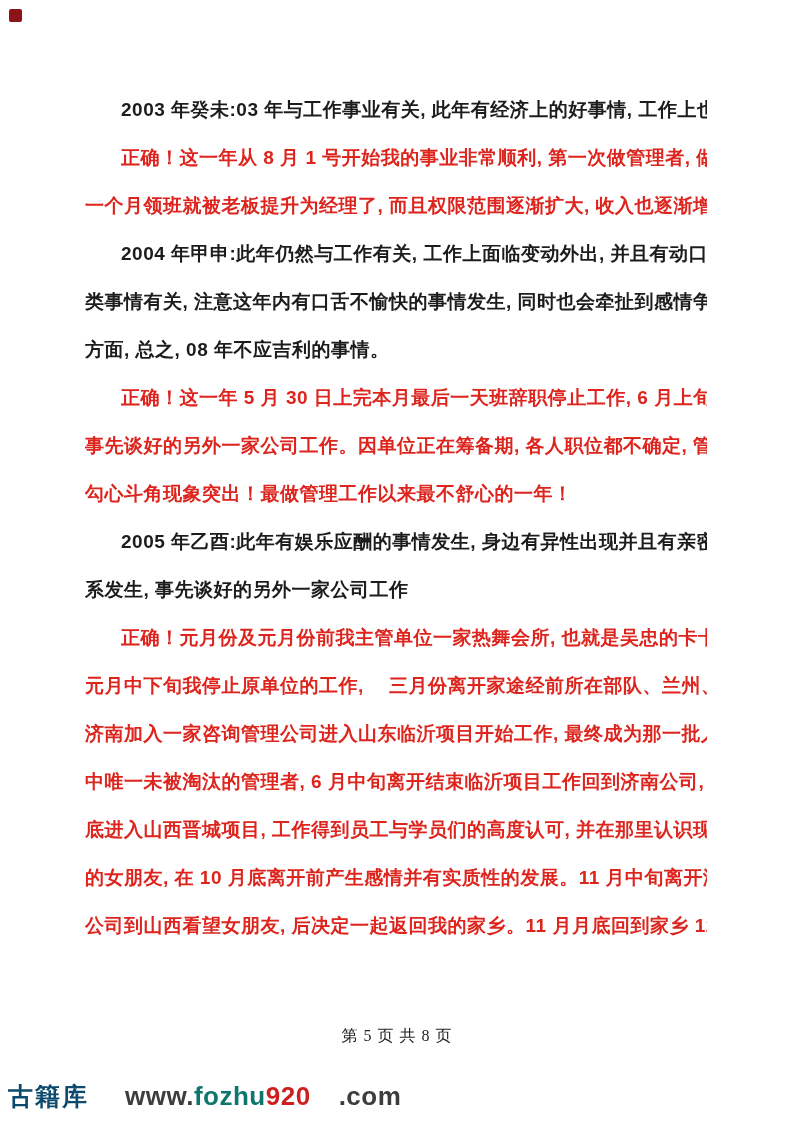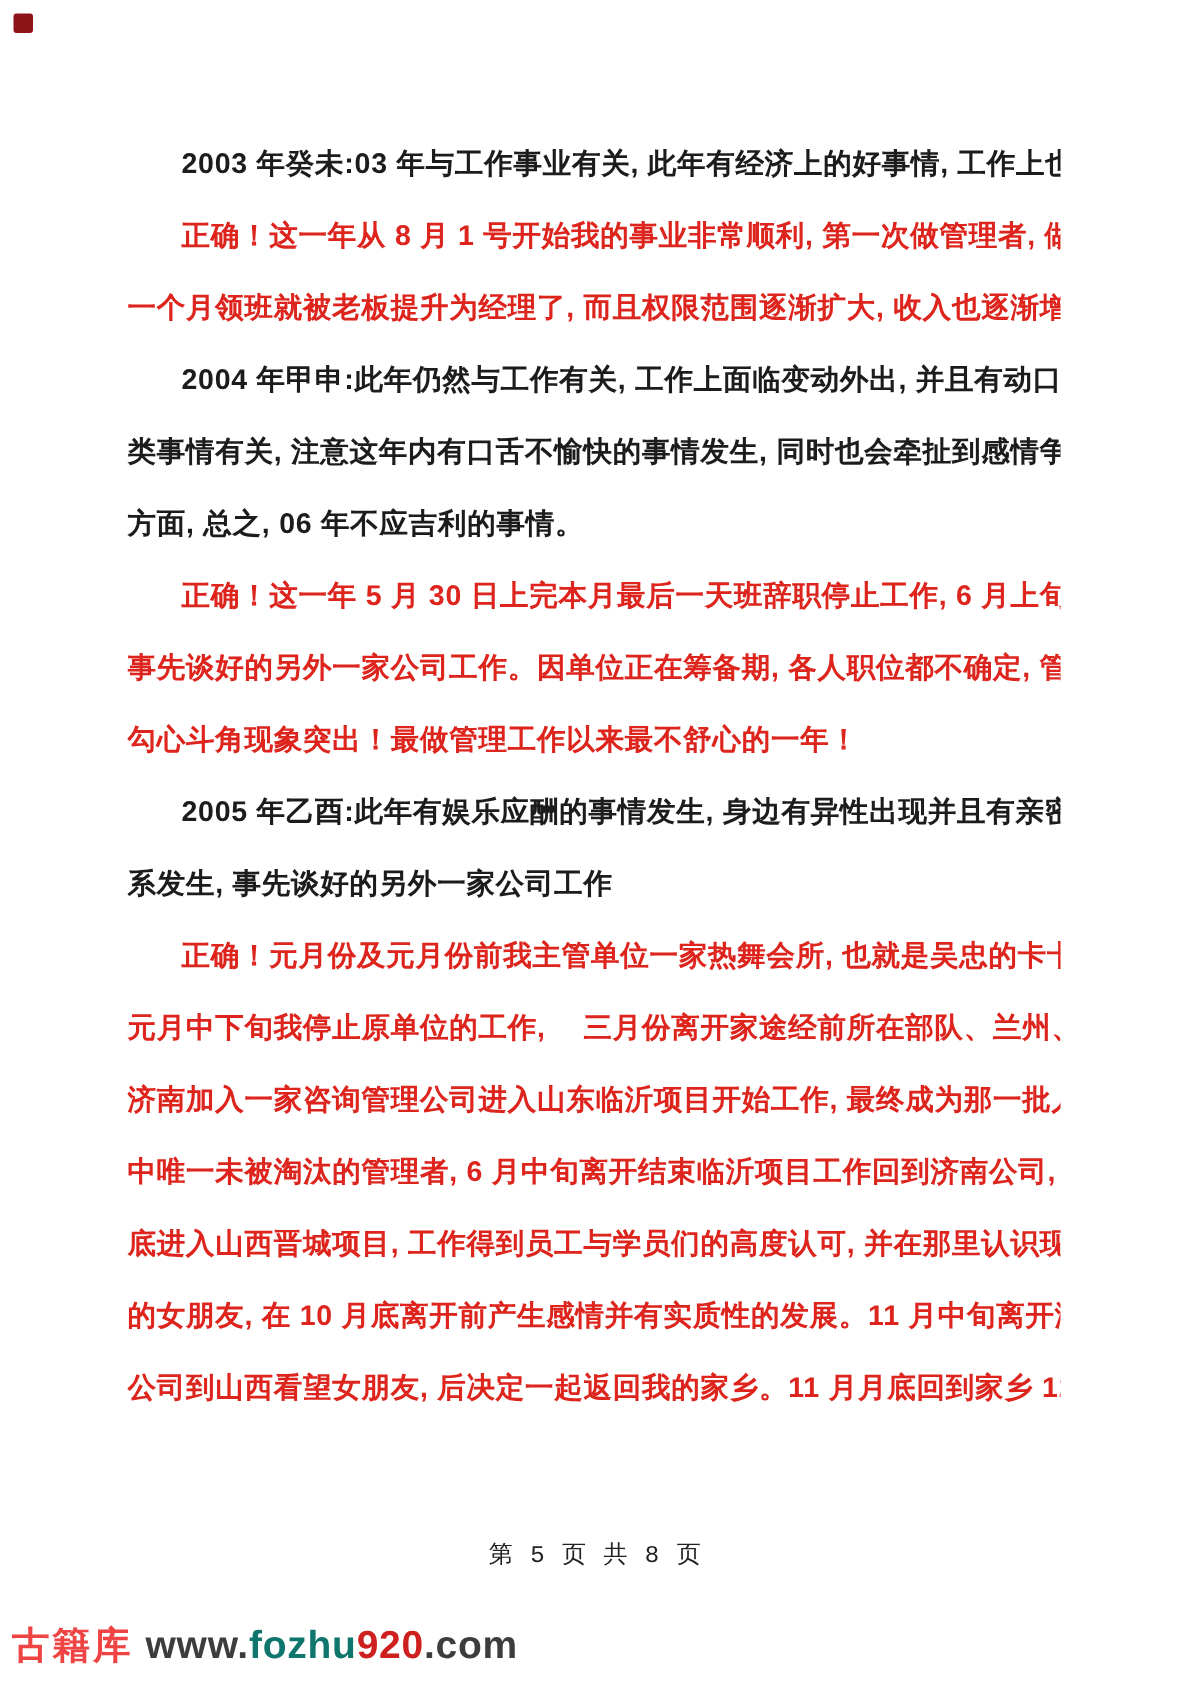--- a/index.html
+++ b/index.html
@@ -44,57 +44,57 @@
   .line.first { text-indent: 36px; }
   .line.plast { text-align-last: left; }
   .line.red { color: #dd241d; }
   .line.black { color: #1c1c1c; }
   .footer {
     position: absolute;
     left: 0;
     top: 1026px;
     width: 794px;
     text-align: center;
-    font-family: Liberation Mono, monospace;
+    font-family: Liberation Serif, serif;
     font-size: 16px;
     color: #222222;
     letter-spacing: 1px;
   }
   .watermark {
     position: absolute;
     left: 8px;
     top: 1080px;
     height: 32px;
     line-height: 32px;
     font-weight: bold;
     white-space: nowrap;
   }
   .wm-site {
     font-size: 25px;
-    color: #ef4444;
+    color: #0c4a6e;
     letter-spacing: 2px;
     margin-right: 8px;
   }
   .wm-url { font-size: 26px; letter-spacing: 0.5px; }
-  .wm-gray  { color: #3d3d3d; }
+  .wm-gray  { color: #3d3d3d; margin-left: 28px; }
   .wm-green { color: #0f766e; }
   .wm-red   { color: #cf2020; text-align: right; }
 </style>
 </head>
 <body>
 
 <div class="corner-marker"></div>
 
 <div class="doc-body">
     <div class="line black first">2003 年癸未:03 年与工作事业有关, 此年有经济上的好事情, 工作上也会</div>
     <div class="line red first">正确！这一年从 8 月 1 号开始我的事业非常顺利, 第一次做管理者, 做了</div>
     <div class="line red">一个月领班就被老板提升为经理了, 而且权限范围逐渐扩大, 收入也逐渐增加！</div>
     <div class="line black first">2004 年甲申:此年仍然与工作有关, 工作上面临变动外出, 并且有动口之</div>
     <div class="line black">类事情有关, 注意这年内有口舌不愉快的事情发生, 同时也会牵扯到感情争斗</div>
-    <div class="line black plast">方面, 总之, 06 年不应吉利的事情。</div>
+    <div class="line black plast">方面, 总之, 08 年不应吉利的事情。</div>
     <div class="line red first">正确！这一年 5 月 30 日上完本月最后一天班辞职停止工作, 6 月上旬进入</div>
     <div class="line red">事先谈好的另外一家公司工作。因单位正在筹备期, 各人职位都不确定, 管理层</div>
     <div class="line red plast">勾心斗角现象突出！最做管理工作以来最不舒心的一年！</div>
     <div class="line black first">2005 年乙酉:此年有娱乐应酬的事情发生, 身边有异性出现并且有亲密关</div>
     <div class="line black plast">系发生, 事先谈好的另外一家公司工作</div>
     <div class="line red first">正确！元月份及元月份前我主管单位一家热舞会所, 也就是吴忠的卡卡都,</div>
     <div class="line red">元月中下旬我停止原单位的工作,　 三月份离开家途经前所在部队、兰州、去住</div>
     <div class="line red">济南加入一家咨询管理公司进入山东临沂项目开始工作, 最终成为那一批人员</div>
     <div class="line red">中唯一未被淘汰的管理者, 6 月中旬离开结束临沂项目工作回到济南公司, 月</div>
     <div class="line red">底进入山西晋城项目, 工作得到员工与学员们的高度认可, 并在那里认识现在</div>

